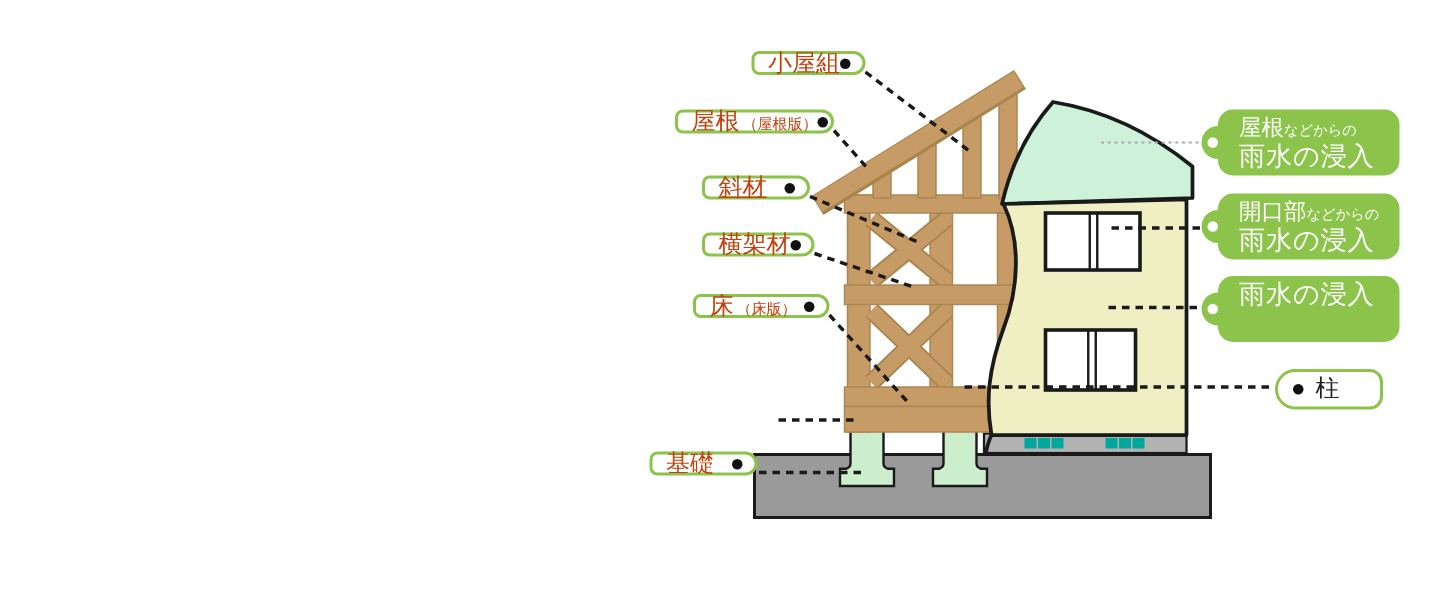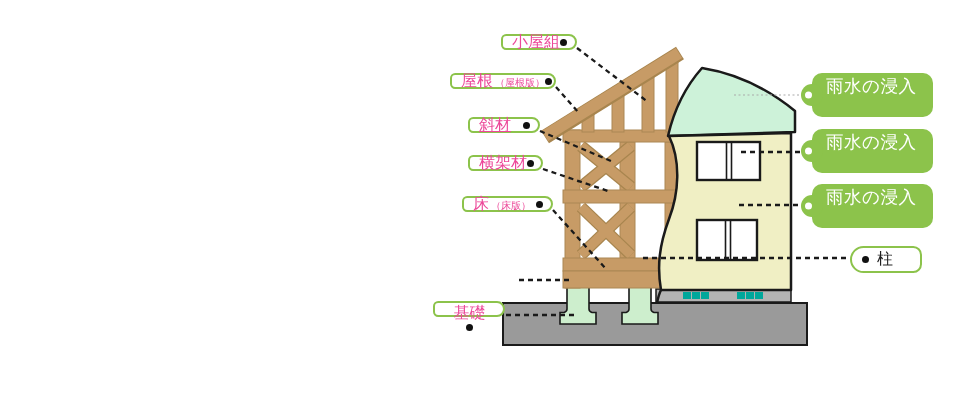--- a/index.html
+++ b/index.html
@@ -13,21 +13,21 @@
   .intro p { margin:0; white-space:pre-line; }
 
   
   .diagram { position:absolute; left:430px; top:0; width:525px; height:402px; }
   .diagram svg { position:absolute; left:0; top:0; }
 
   
   .pill { position:absolute; box-sizing:border-box; height:16px; background:#ffffff;
           border:2px solid #8cc34b; border-radius:9px 14px 14px 9px;
           display:flex; align-items:center; justify-content:space-between;
-          padding:0 8px 0 9px; font-size:16px; color:#ec4899; }
+          padding:0 8px 0 9px; font-size:16px; color:#c2410c; }
   .pill .grp { display:flex; align-items:baseline; gap:2px; white-space:nowrap; }
   .pill .sub { font-size:10px; }
   .pill .dot { width:7px; height:7px; background:#111; border-radius:50%; flex:none; }
 
   
   .pillar { position:absolute; left:420px; top:246px; width:72px; height:27px;
             box-sizing:border-box; background:#fff; border:2px solid #8cc34b;
             border-radius:14px 9px 9px 14px; display:flex; align-items:center;
             gap:8px; padding:0 6px 0 10px; font-size:16px; color:#1f1f1f; }
 
@@ -167,40 +167,42 @@
         </span>
       <span class="dot"></span>
     </div>
     <div class="pill" style="left:32px; top:196px; width:91px;">
       <span class="grp">
           <span>床</span>
           <span class="sub">（床版）</span>
         </span>
       <span class="dot"></span>
     </div>
-    <div class="pill" style="left:3px; top:301px; width:72px;flex-direction:column;">
+    <div class="pill" style="left:3px; top:301px; width:72px;">
       <span class="grp">
           <span>基礎</span>
         </span>
       <span class="dot"></span>
     </div>
 
     <div class="pillar">
       <span class="dot" style="width:7px;height:7px;background:#111;border-radius:50%;flex:none;"></span>
       <span>柱</span>
     </div>
 
     <div class="badge" style="top:73px;">
       <span class="bump"></span>
       <span class="wdot"></span>
+      <div class="l1"><span>屋根</span><span class="sfx">などからの</span></div>
       <div class="l2">雨水の浸入</div>
     </div>
     <div class="badge" style="top:129px;">
       <span class="bump"></span>
       <span class="wdot"></span>
+      <div class="l1"><span>開口部</span><span class="sfx">などからの</span></div>
       <div class="l2">雨水の浸入</div>
     </div>
     <div class="badge" style="top:184px;">
       <span class="bump"></span>
       <span class="wdot"></span>
       <div class="l2">雨水の浸入</div>
     </div>
 
   </div>
 

